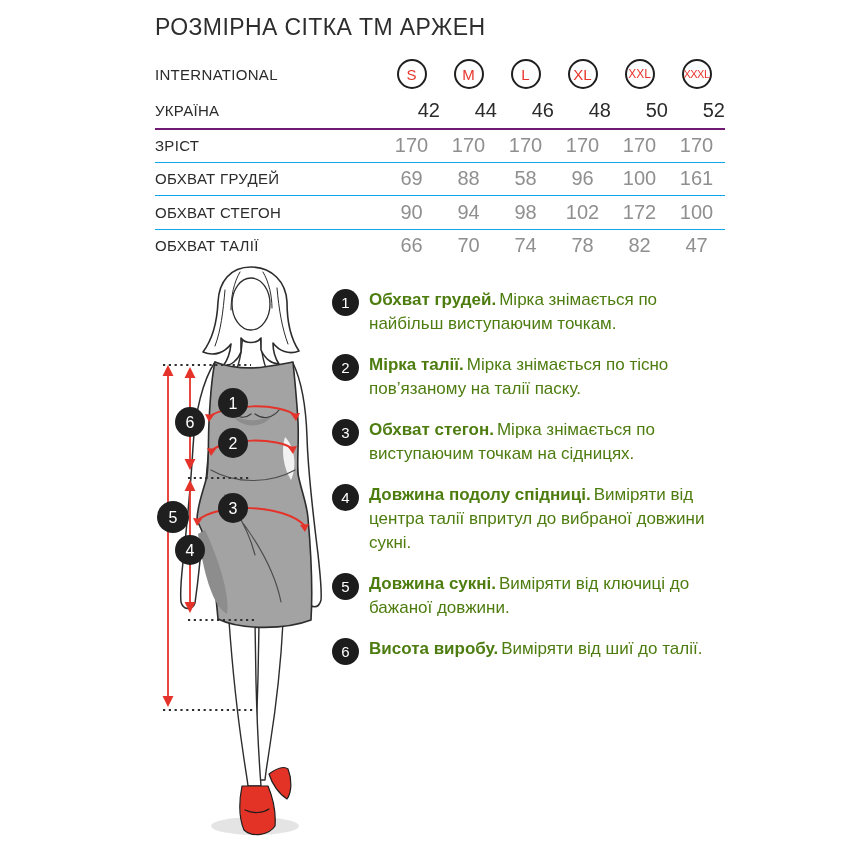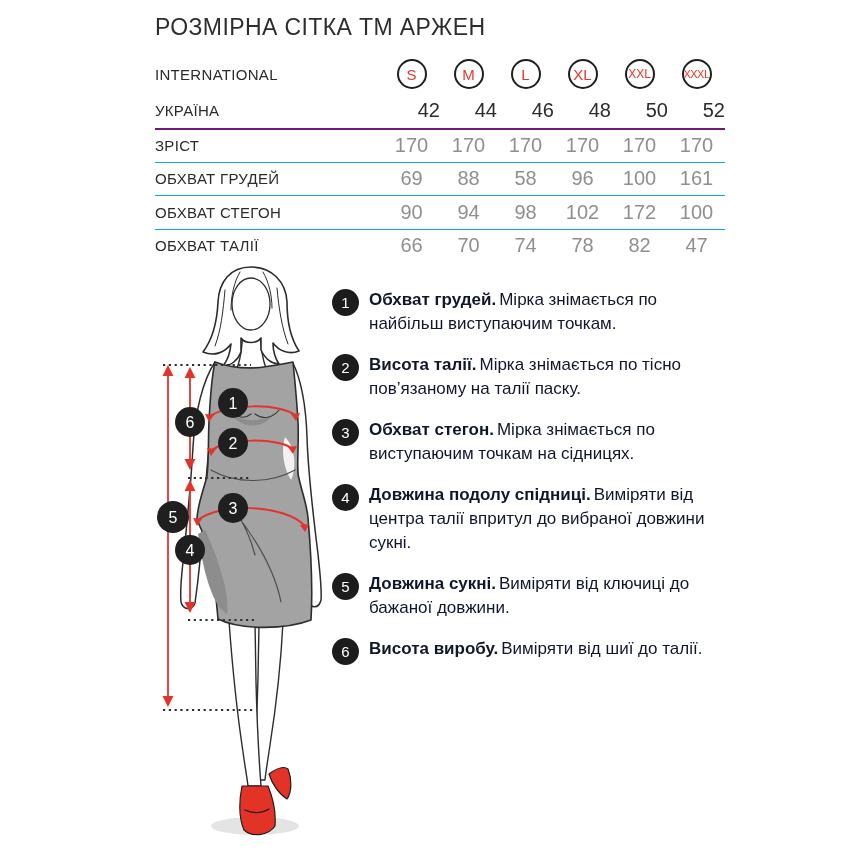--- a/index.html
+++ b/index.html
@@ -26,21 +26,21 @@
                  color:#e8352b; font-size:15px; white-space:nowrap; overflow:visible; }
   .size-circle.sz-s  { font-size:12px; }
   .size-circle.sz-xs { font-size:11px; letter-spacing:-0.5px; }
 
   
   .instructions { position:absolute; left:332px; top:288px; width:394px; }
   .instr { display:flex; align-items:flex-start; margin-bottom:17px; }
   .num-badge { flex:0 0 27px; width:27px; height:27px; border-radius:50%; background:#1c1c1c;
                color:#fff; font-size:15px; display:flex; align-items:center; justify-content:center;
                margin-top:1px; }
-  .instr-text { margin-left:10px; font-size:17px; line-height:24px; color:#0f172a; }
+  .instr-text { margin-left:10px; font-size:17px; line-height:24px; color:#4d7c0f; }
   .lead { font-weight:700; margin-right:3px; }
 
   
   .figure-wrap { position:absolute; left:145px; top:262px; width:195px; height:588px; }
 </style>
 </head>
 <body>
 
 <div class="page">
 
@@ -250,21 +250,21 @@
 
   <div class="instructions">
 
     <div class="instr">
       <div class="num-badge">1</div>
       <div class="instr-text"><span class="lead">Обхват грудей.</span><span>Мірка знімається по найбільш виступаючим точкам.</span></div>
     </div>
 
     <div class="instr">
       <div class="num-badge">2</div>
-      <div class="instr-text"><span class="lead">Висота талії.</span><span>Мірка знімається по тісно пов’язаному на талії паску.</span></div>
+      <div class="instr-text"><span class="lead">Мірка талії.</span><span>Мірка знімається по тісно пов’язаному на талії паску.</span></div>
     </div>
 
     <div class="instr">
       <div class="num-badge">3</div>
       <div class="instr-text"><span class="lead">Обхват стегон.</span><span>Мірка знімається по виступаючим точкам на сідницях.</span></div>
     </div>
 
     <div class="instr">
       <div class="num-badge">4</div>
       <div class="instr-text"><span class="lead">Довжина подолу спідниці.</span><span>Виміряти від центра талії впритул до вибраної довжини сукні.</span></div>

